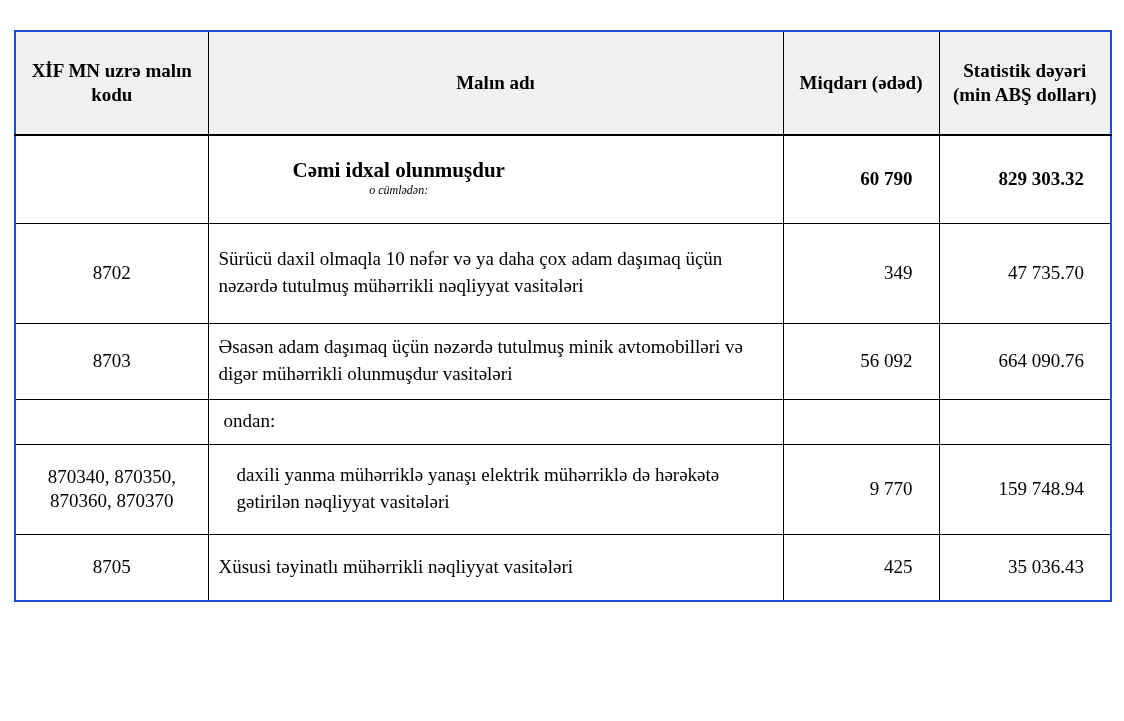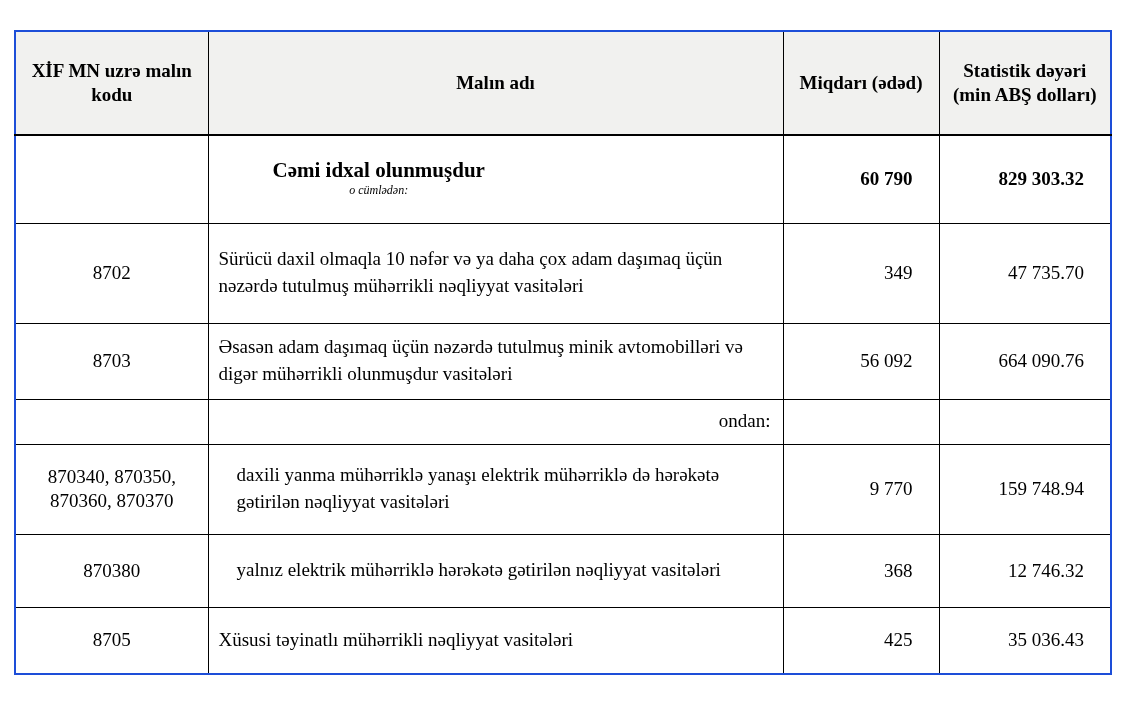--- a/index.html
+++ b/index.html
@@ -49,28 +49,28 @@
     text-align: center;
     padding: 20px 6px;
     line-height: 1.3;
   }
   td.name {
     text-align: left;
     padding: 6px 12px 6px 10px;
     line-height: 1.42;
   }
   td.name.sub     { padding-left: 28px; }
-  td.name.center  { text-align: right; padding-left: 15px; }
+  td.name.center  { text-align: left; padding-left: 15px; }
   td.num {
     text-align: right;
     padding-right: 26px;
     padding-left: 4px;
   }
   .bold { font-weight: bold; }
-  td.name.total-cell { padding-left: 64px; }
+  td.name.total-cell { padding-left: 84px; }
   .total-wrap {
     display: inline-block;
     text-align: center;
   }
   .total-title {
     display: block;
     font-weight: bold;
     font-size: 21px;
     line-height: 1.25;
   }
@@ -129,26 +129,20 @@
         <td class="name center">ondan:</td>
         <td class="num"></td>
         <td class="num"></td>
       </tr>
       <tr style="height:78px">
         <td class="code">870340, 870350, 870360, 870370</td>
         <td class="name sub">daxili yanma mühərriklə yanaşı elektrik mühərriklə də hərəkətə gətirilən nəqliyyat vasitələri</td>
         <td class="num">9 770</td>
         <td class="num">159 748.94</td>
       </tr>
-      <tr style="height:73px">
-        <td class="code">870380</td>
-        <td class="name sub">yalnız elektrik mühərriklə hərəkətə gətirilən nəqliyyat vasitələri</td>
-        <td class="num">368</td>
-        <td class="num">12 746.32</td>
-      </tr>
       <tr style="height:64px">
         <td class="code">8705</td>
         <td class="name">Xüsusi təyinatlı mühərrikli nəqliyyat vasitələri</td>
         <td class="num">425</td>
         <td class="num">35 036.43</td>
       </tr>
     </tbody>
   </table>
 </div>
 

